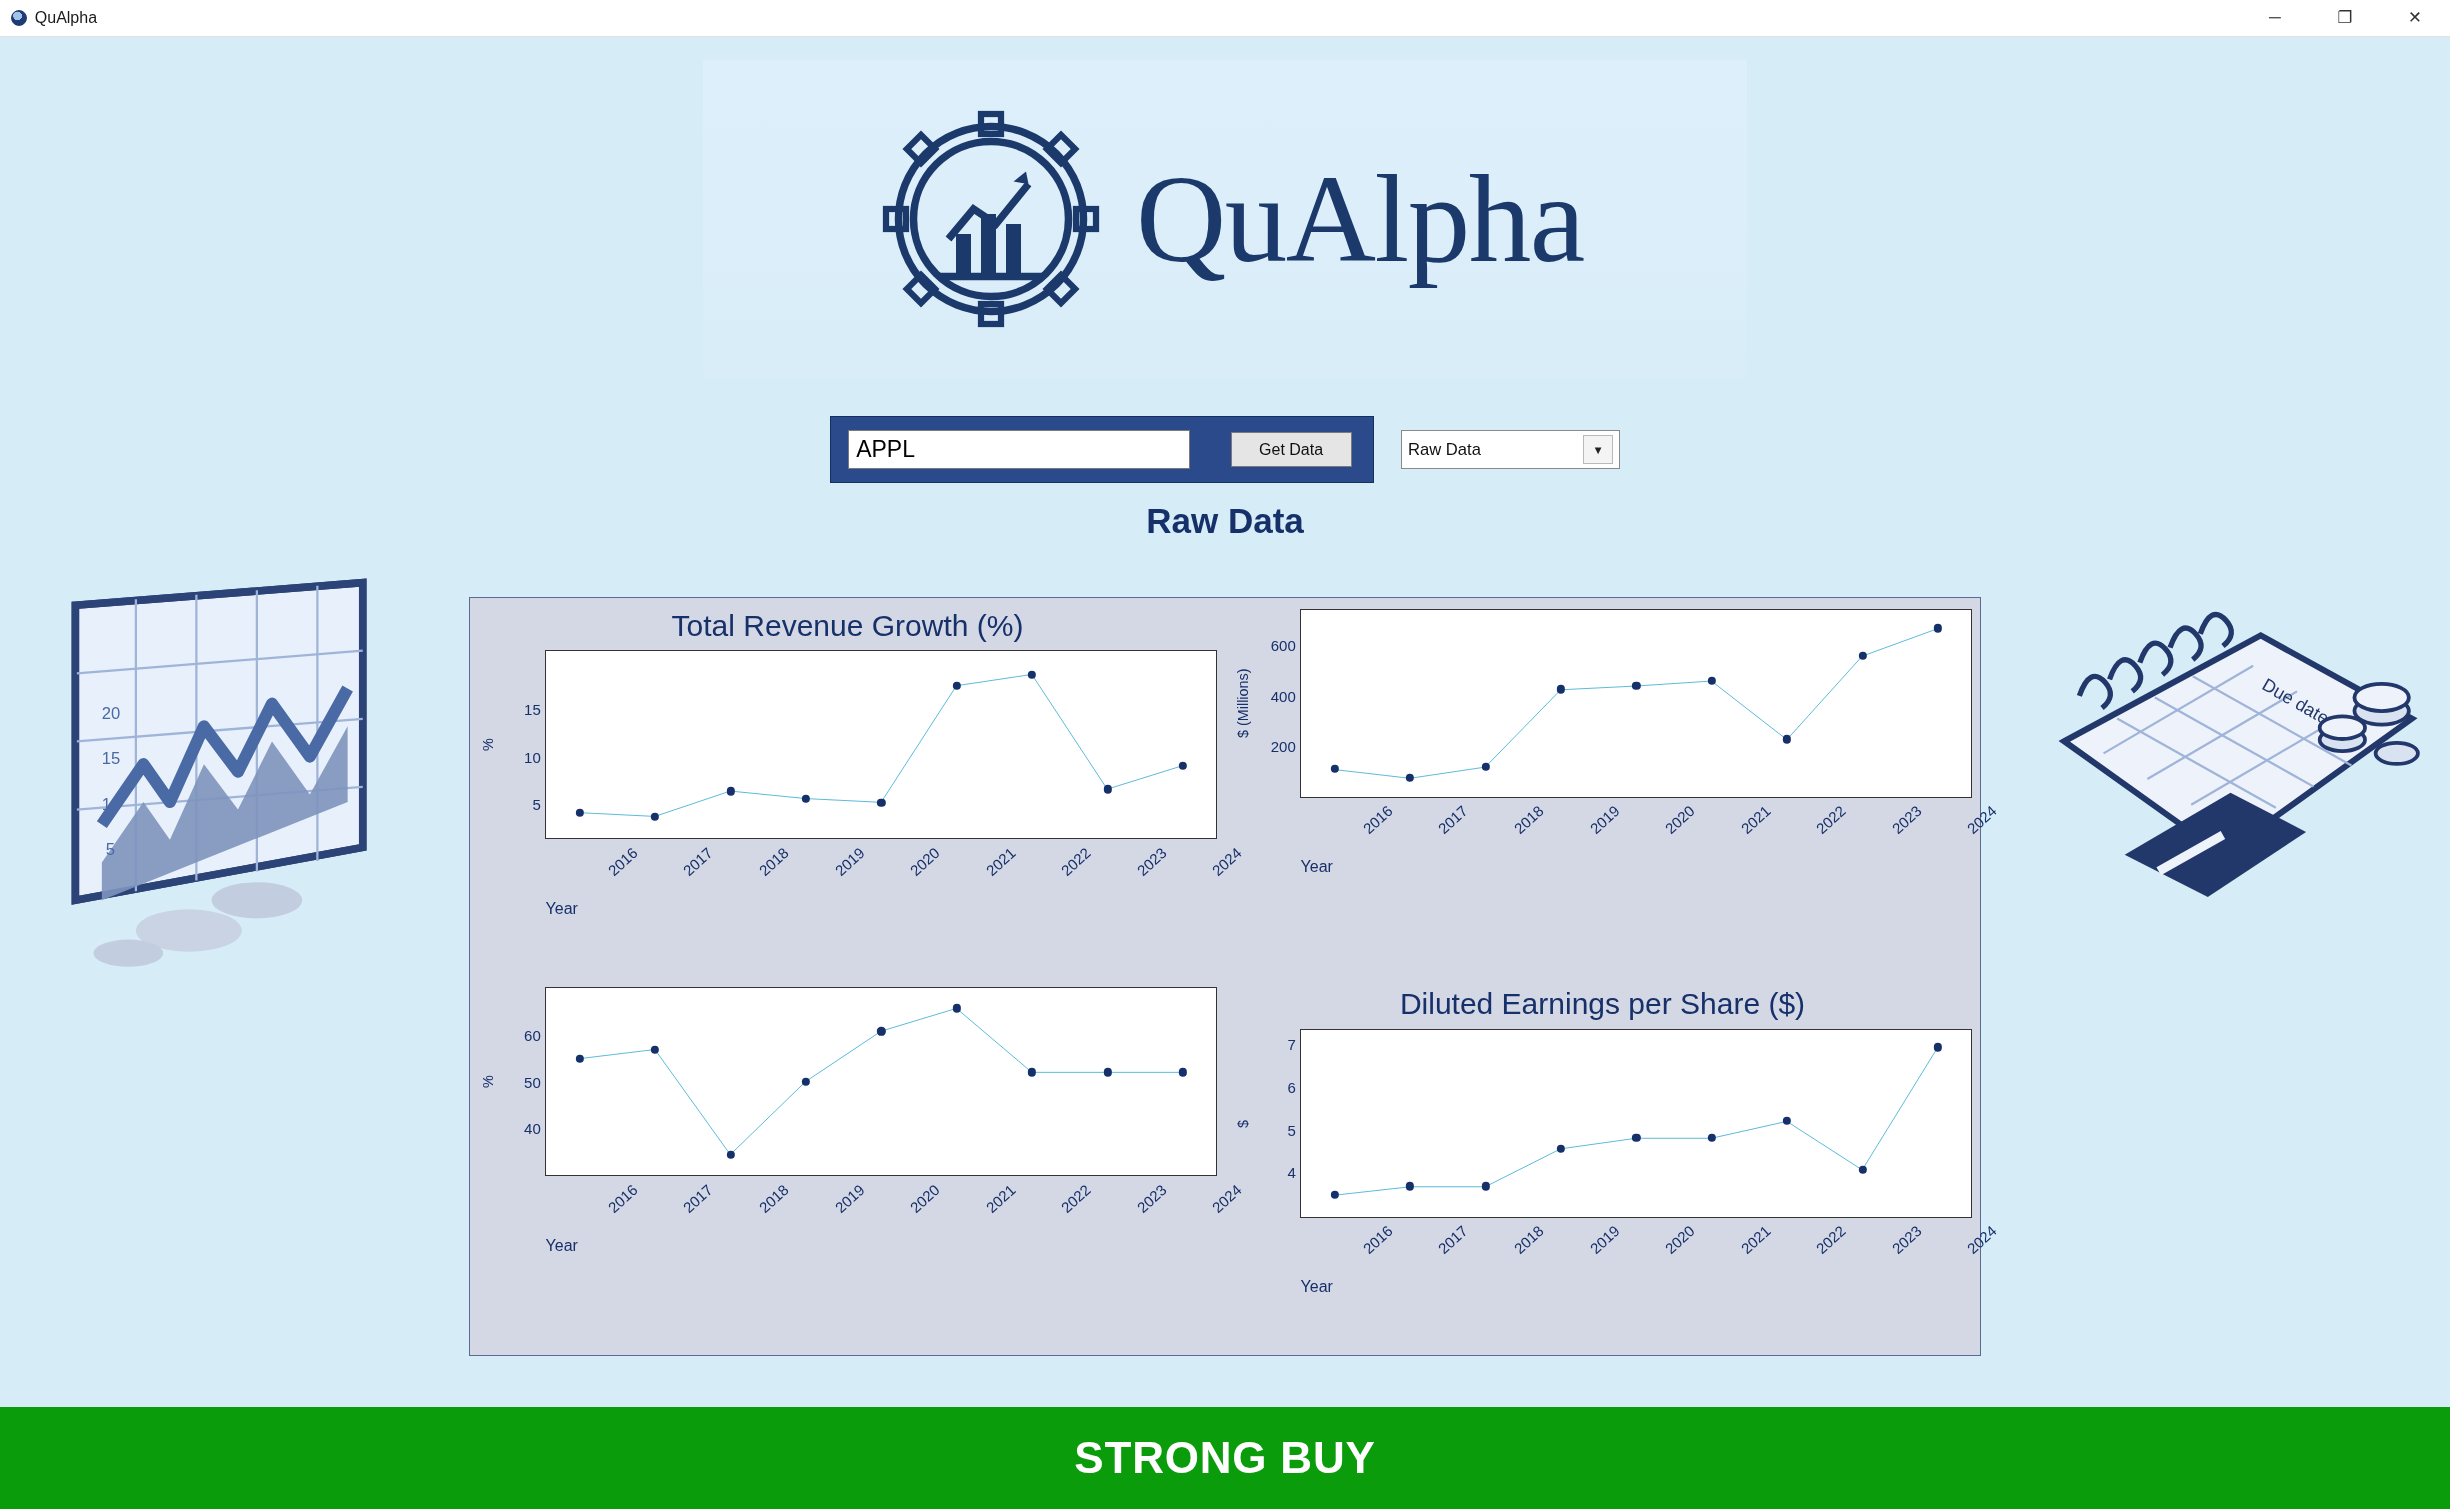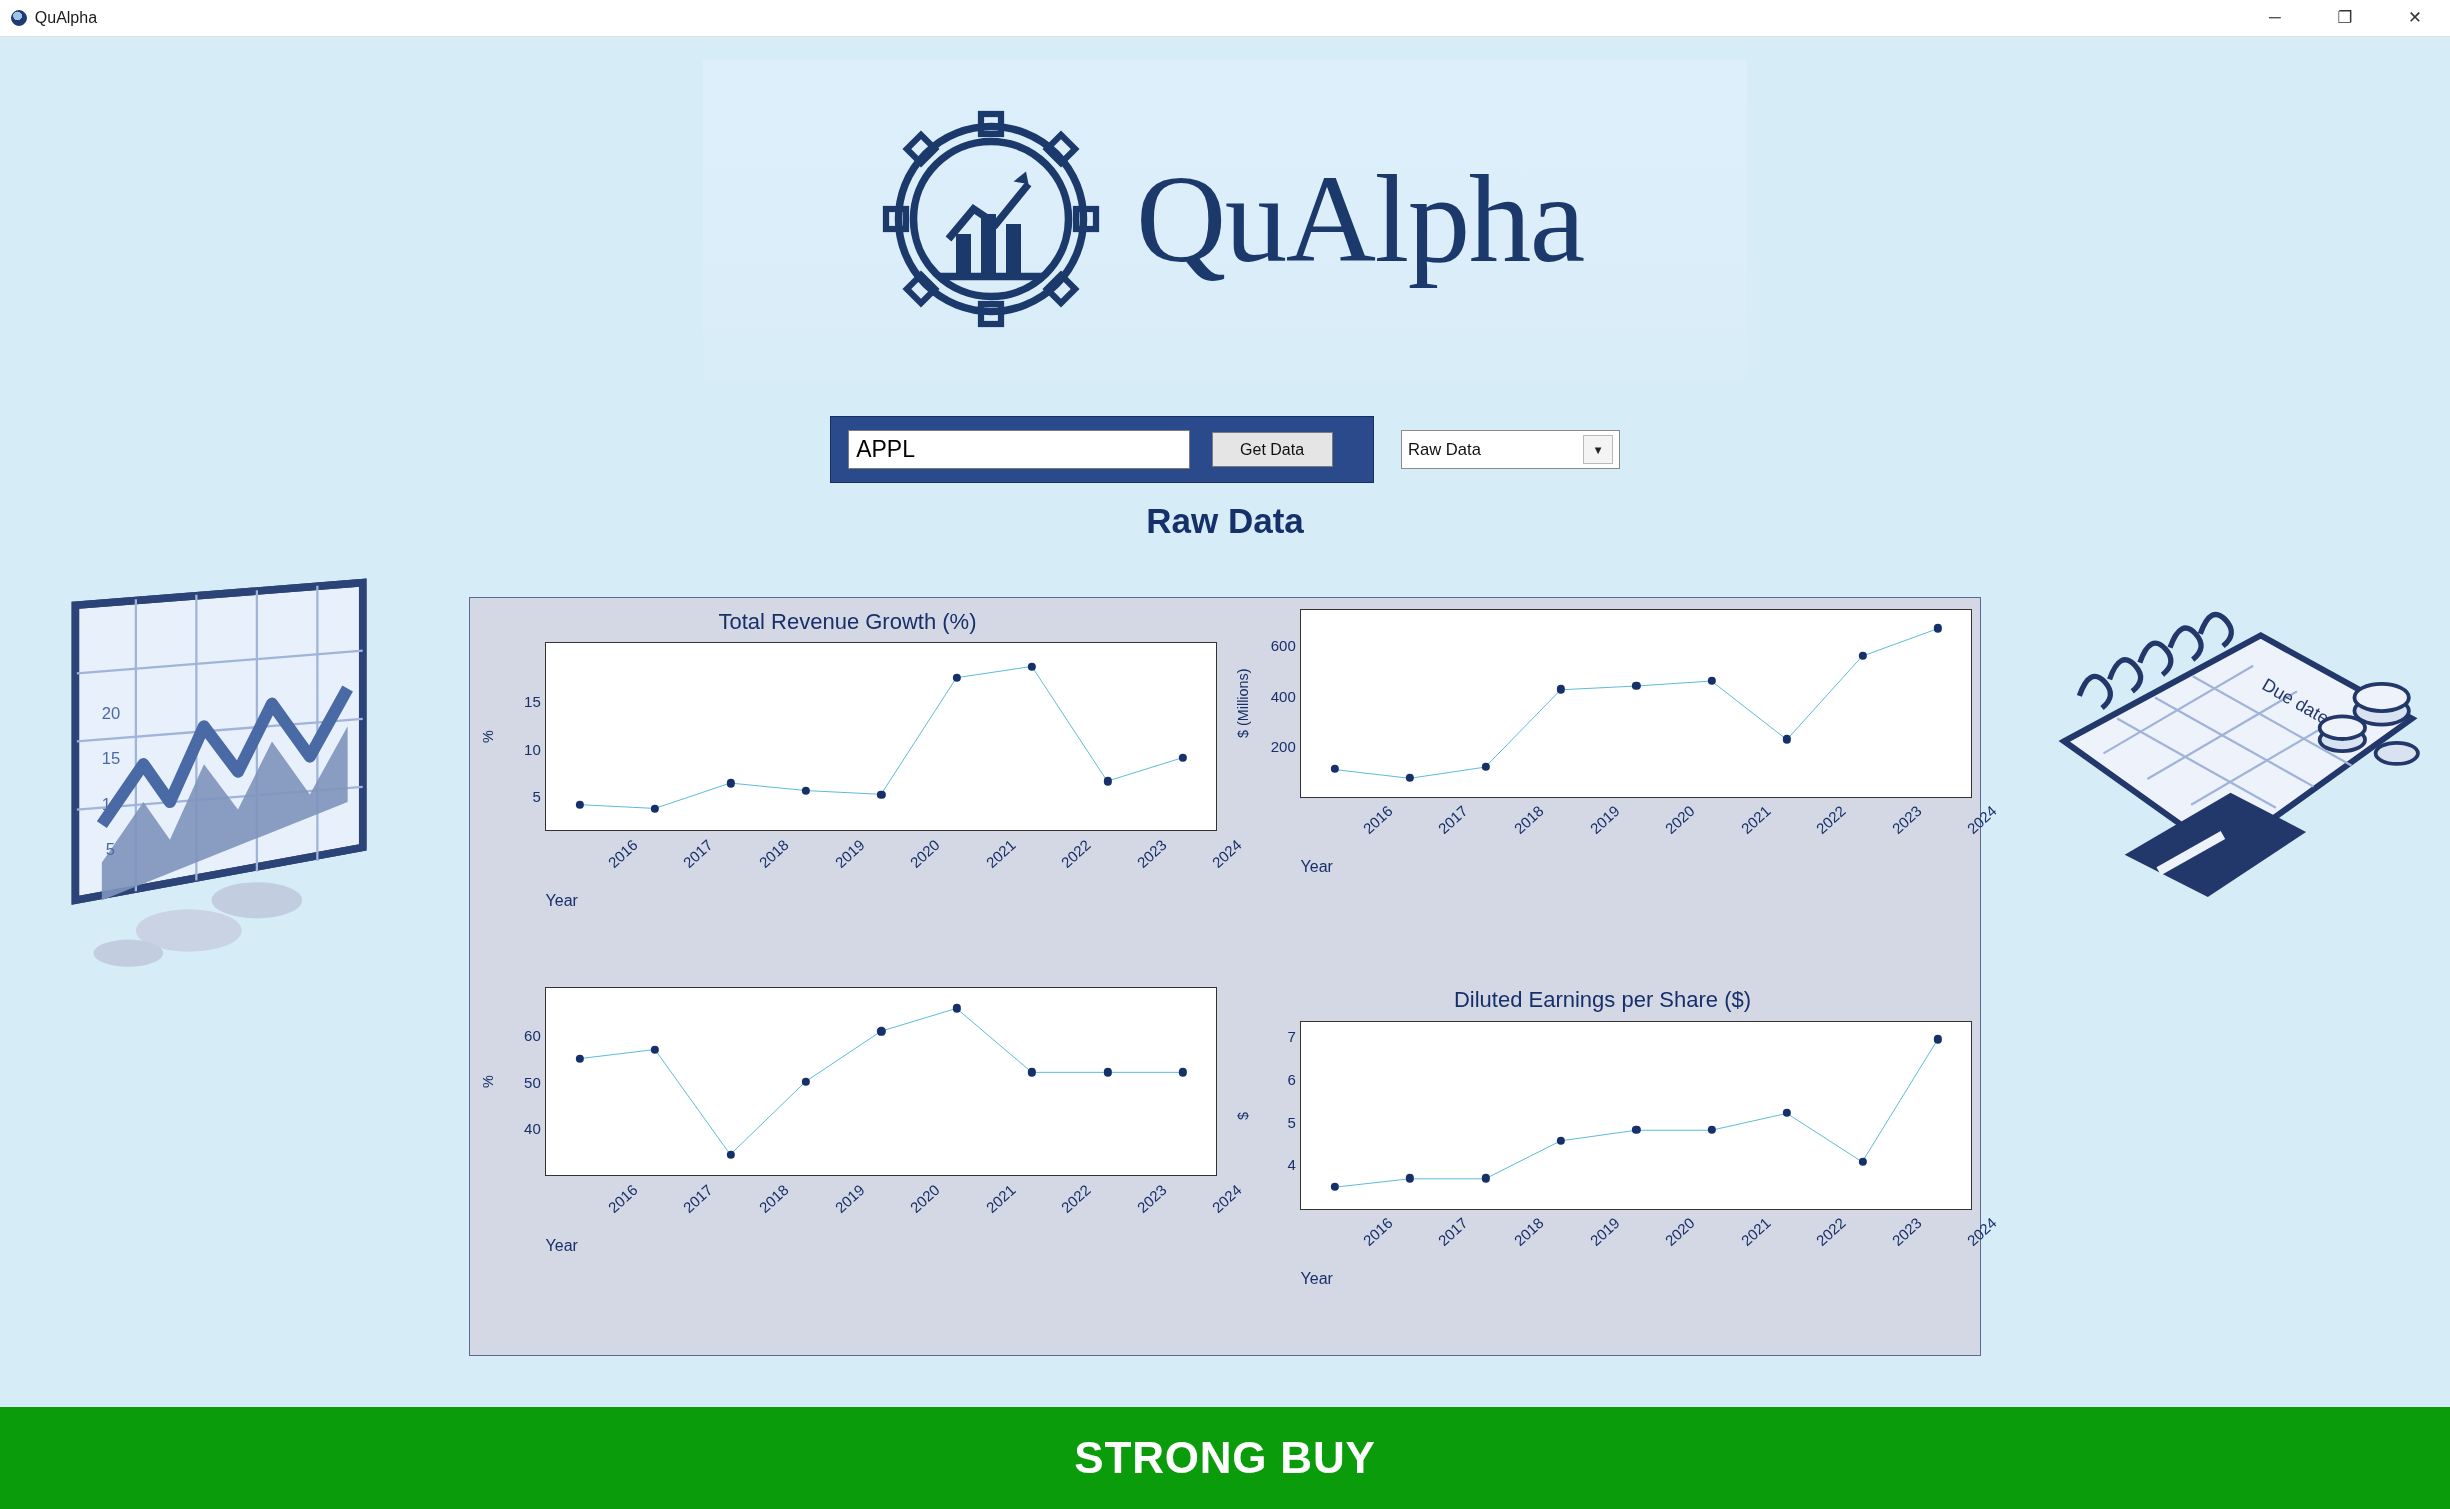--- a/index.html
+++ b/index.html
@@ -96,21 +96,21 @@
   }
   .search-panel {
     width: 544px;
     height: 67px;
     background: #2b4a8b;
     border: 1.5px solid #16305f;
     display: flex;
     align-items: center;
     box-sizing: border-box;
     padding: 0 16.6px;
-    gap: 22px;
+    gap: 41px;
   }
   .ticker-input {
     width: 342px;
     height: 39px;
     background: #ffffff;
     border: 0.8px solid #7a7a7a;
     font-size: 23px;
     color: #000;
     padding: 0 7.6px;
     box-sizing: border-box;
@@ -180,21 +180,21 @@
     grid-template-rows: 1fr 1fr;
   }
   .chart-cell {
     position: relative;
     padding: 10.6px 7.6px 4.5px 7.6px;
     box-sizing: border-box;
   }
   .chart-title {
     text-align: center;
     color: #16306a;
-    font-size: 22px;
+    font-size: 30px;
     margin-bottom: 7.6px;
   }
   .chart-body {
     display: flex;
     align-items: stretch;
     height: 189px;
   }
   .y-axis-label {
     writing-mode: vertical-rl;
     transform: rotate(180deg);

